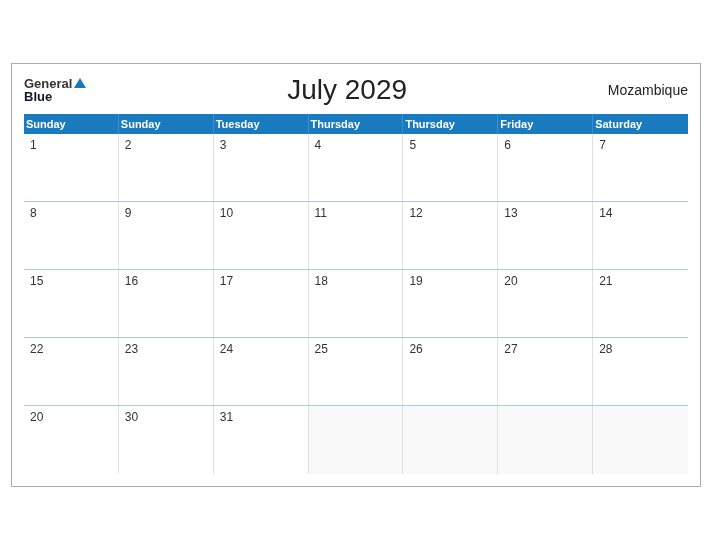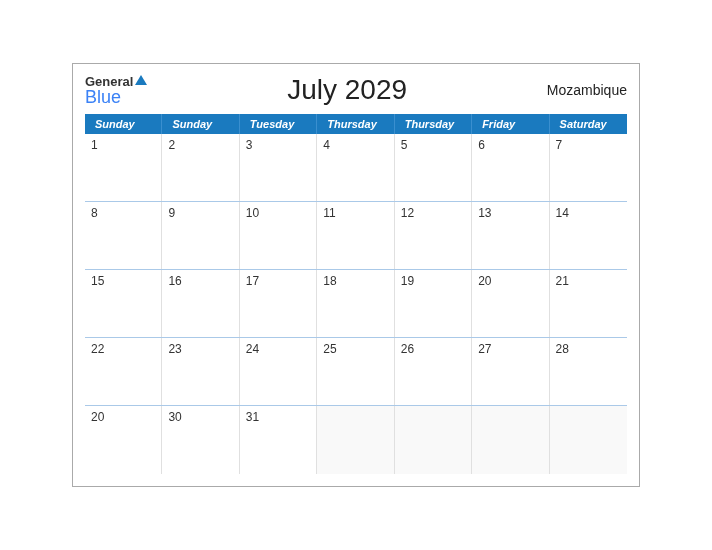--- a/index.html
+++ b/index.html
@@ -6,21 +6,21 @@
     body {
       width: 712px;
       height: 550px;
       background: #fff;
       font-family: Arial, sans-serif;
       display: flex;
       align-items: center;
       justify-content: center;
     }
     .calendar-container {
-      width: 568px;
+      width: 690px;
       background: #fff;
       border: 1px solid #ccc;
       padding: 10px 12px 12px;
     }
     .header {
       display: flex;
       align-items: center;
       justify-content: space-between;
       margin-bottom: 8px;
     }
@@ -30,23 +30,23 @@
       align-items: flex-start;
       line-height: 1;
     }
     .logo-general {
       font-size: 13px;
       font-weight: bold;
       color: #333;
       letter-spacing: 0;
     }
     .logo-blue {
-      font-size: 18px;
-      font-weight: normal;
-      color: #3b82f6;
+      font-size: 13px;
+      font-weight: bold;
+      color: #0f172a;
     }
     .logo-triangle {
       display: inline-block;
       width: 0;
       height: 0;
       border-left: 6px solid transparent;
       border-right: 6px solid transparent;
       border-bottom: 10px solid #1a7abf;
       margin-left: 2px;
       vertical-align: middle;
@@ -69,23 +69,22 @@
     }
     .day-headers {
       display: grid;
       grid-template-columns: repeat(7, 1fr);
       background: #1a7abf;
       color: #fff;
       font-size: 11px;
       font-weight: bold;
     }
     .day-header-cell {
-      padding: 4px 10px;
+      padding: 4px 2px;
       border-right: 1px solid #3a8fcf;
-      font-style: italic;
     }
     .day-header-cell:last-child {
       border-right: none;
     }
     .calendar-grid {
       display: flex;
       flex-direction: column;
     }
     .week-row {
       display: grid;

